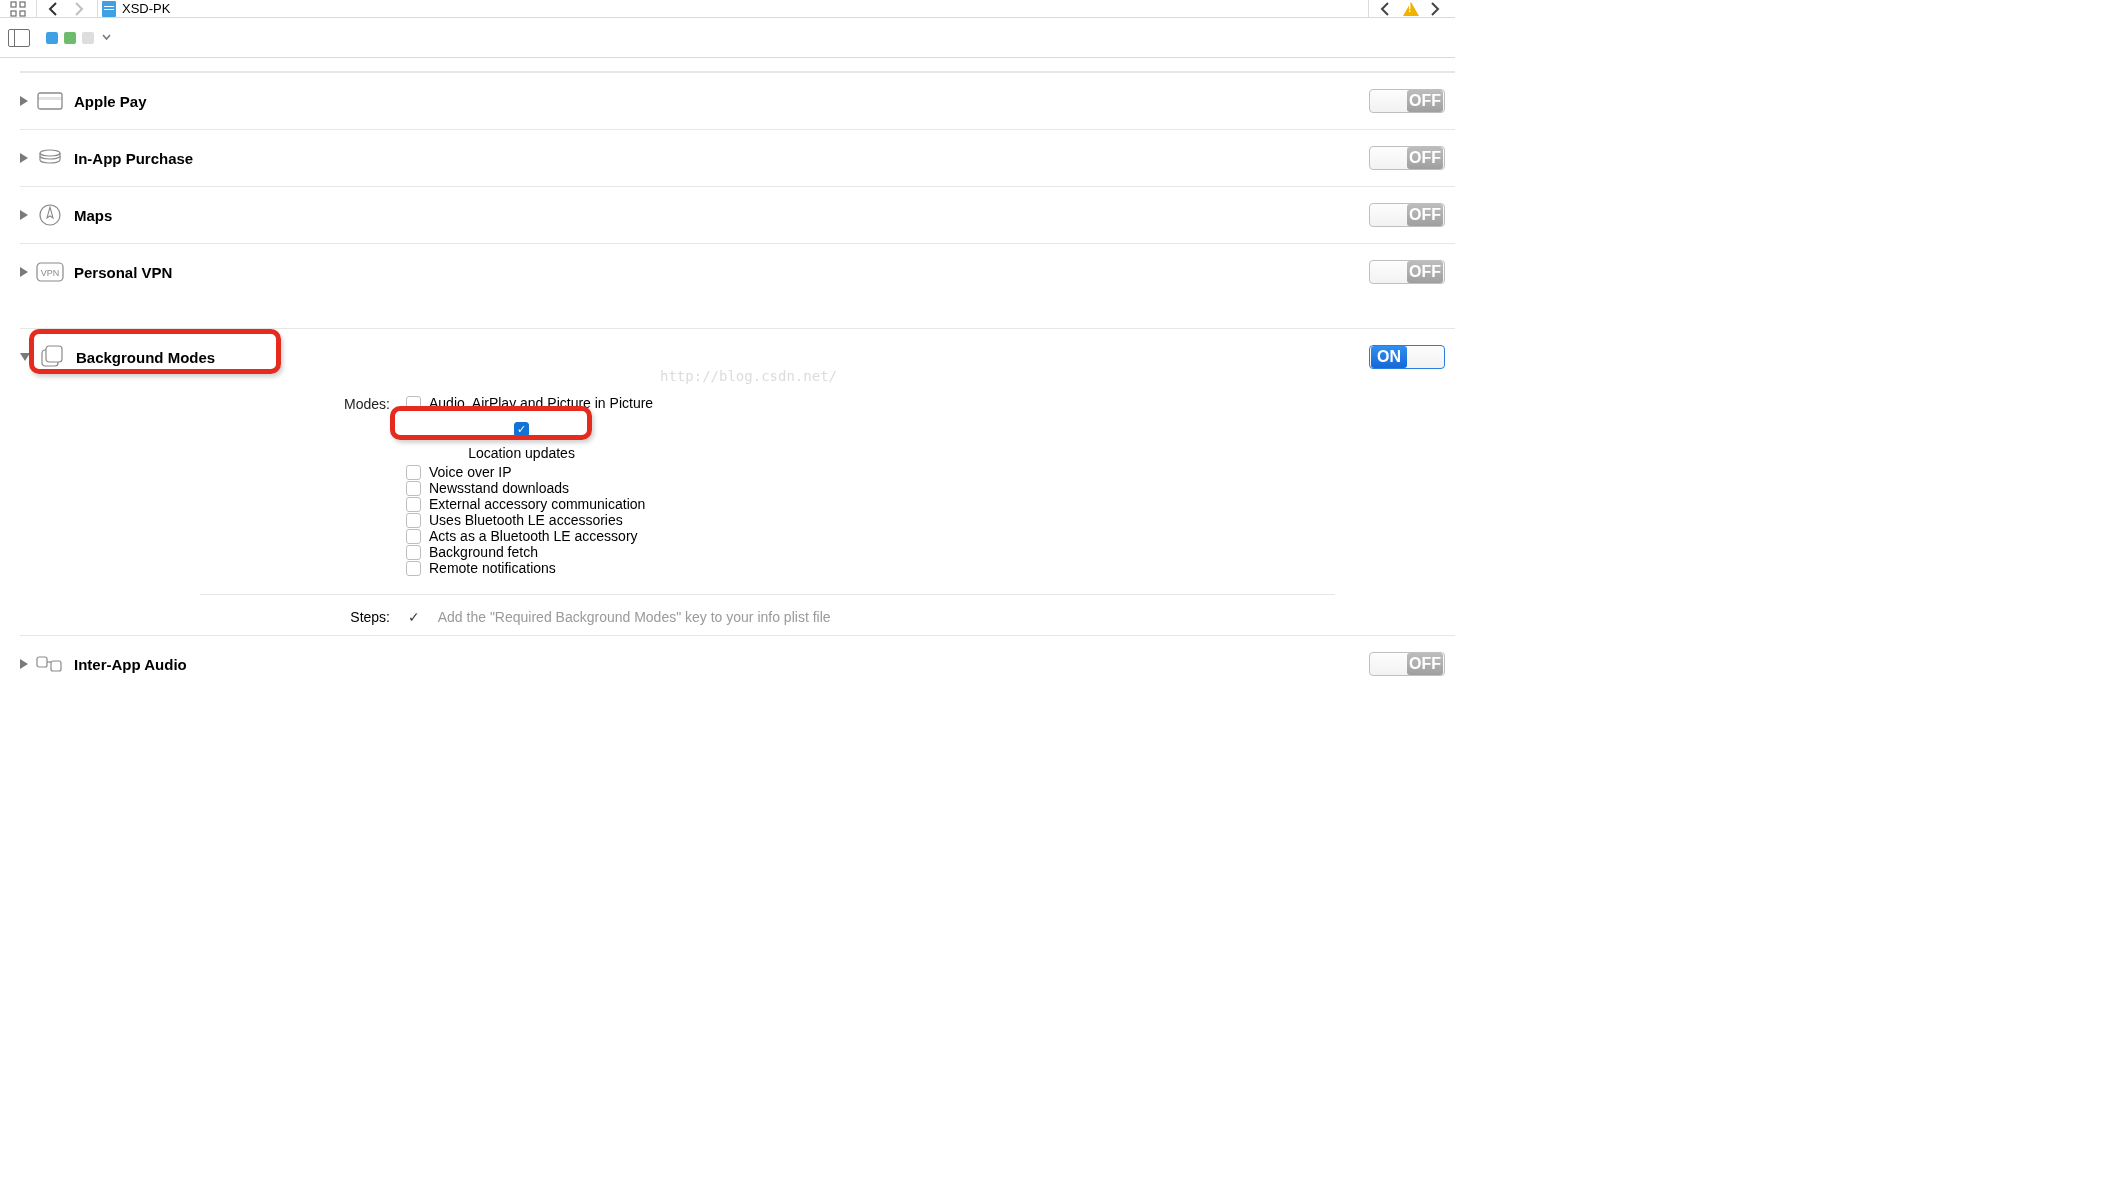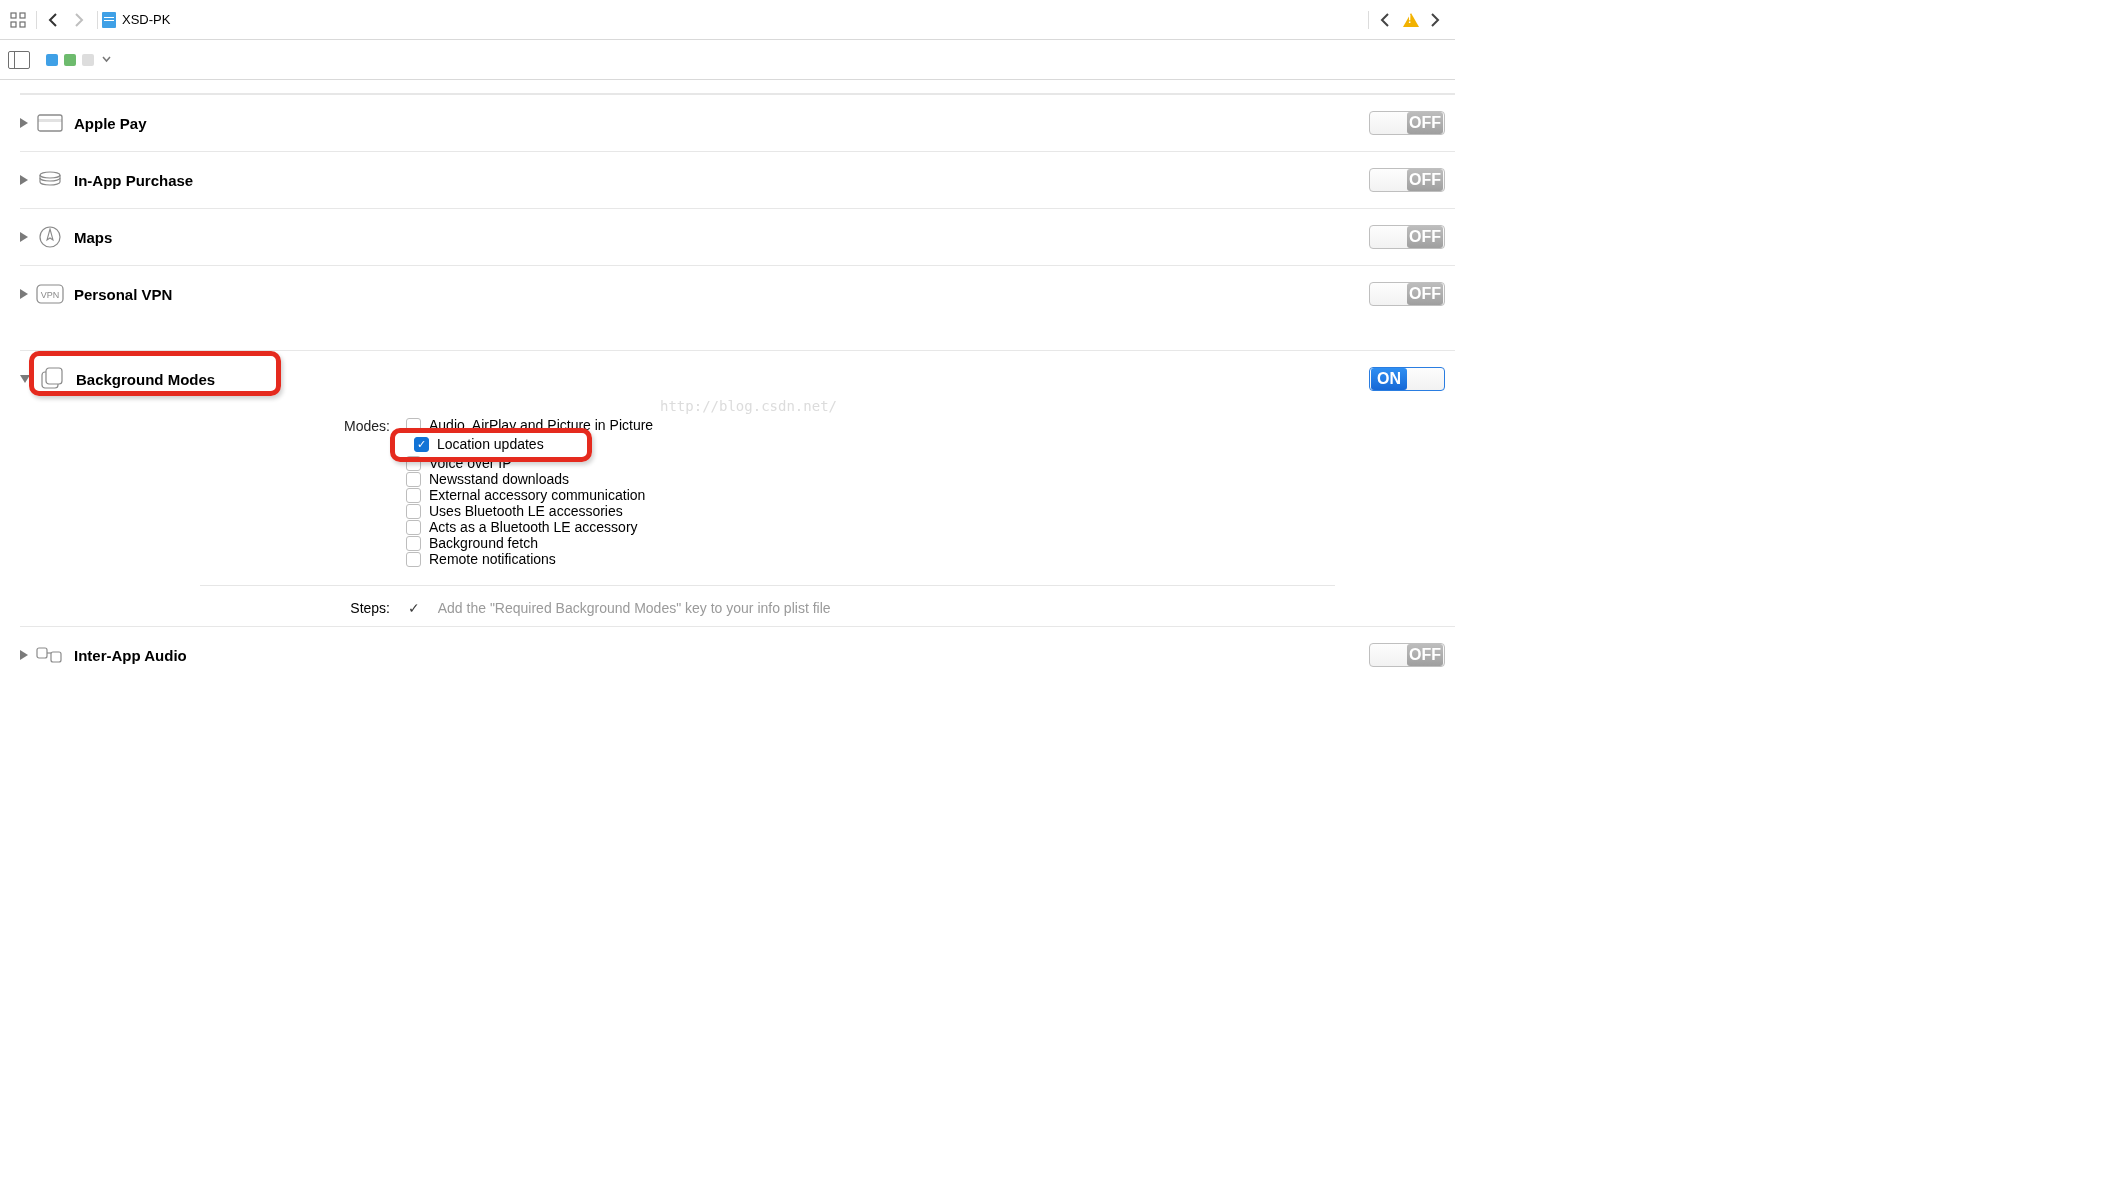--- a/index.html
+++ b/index.html
@@ -5,21 +5,21 @@
 * { box-sizing: border-box; margin: 0; padding: 0; }
 body {
   font-family: -apple-system, "Helvetica Neue", Helvetica, Arial, sans-serif;
   font-size: 13px;
   color: #000;
   background: #fff;
   width: 1455px;
 }
 
 .top-toolbar {
-  height: 40px;
+  height: 18px;
   border-bottom: 1px solid #d9d9d9;
   display: flex;
   align-items: center;
   padding: 0 6px;
 }
 .tb-btn {
   width: 24px; height: 24px;
   display: flex; align-items: center; justify-content: center;
   margin-right: 2px;
 }
@@ -289,31 +289,31 @@
       </span>
       <span class="cap-title">Background Modes</span>
       <span class="cap-spacer"></span>
       <div class="toggle on">
         <span class="toggle-knob">ON</span>
         <span class="toggle-label right">OFF</span>
       </div>
       <div class="redbox bg-header"></div>
     </div>
 
-    <span class="watermark" style="left:640px; top:48px;">http://blog.csdn.net/</span>
+    <span class="watermark" style="left:640px; top:40px;">http://blog.csdn.net/</span>
 
     <div class="bg-body">
       <div class="modes-row">
         <span class="modes-lbl">Modes:</span>
         <div class="check-list">
           <label class="check-item">
             <span class="chk"></span>
             <span>Audio, AirPlay and Picture in Picture</span>
           </label>
-          <label class="check-item rel" style="padding:3px 10px 3px 0; margin-left:-6px;">
+          <label class="check-item rel" style="padding:3px 10px 3px 0; margin-left:-6px;flex-direction:column;">
             <span style="width:6px"></span>
             <span class="chk checked"></span>
             <span>Location updates</span>
             <div class="redbox loc" style="left:-10px; top:-5px; height:34px;"></div>
           </label>
           <label class="check-item">
             <span class="chk"></span>
             <span>Voice over IP</span>
           </label>
           <label class="check-item">

